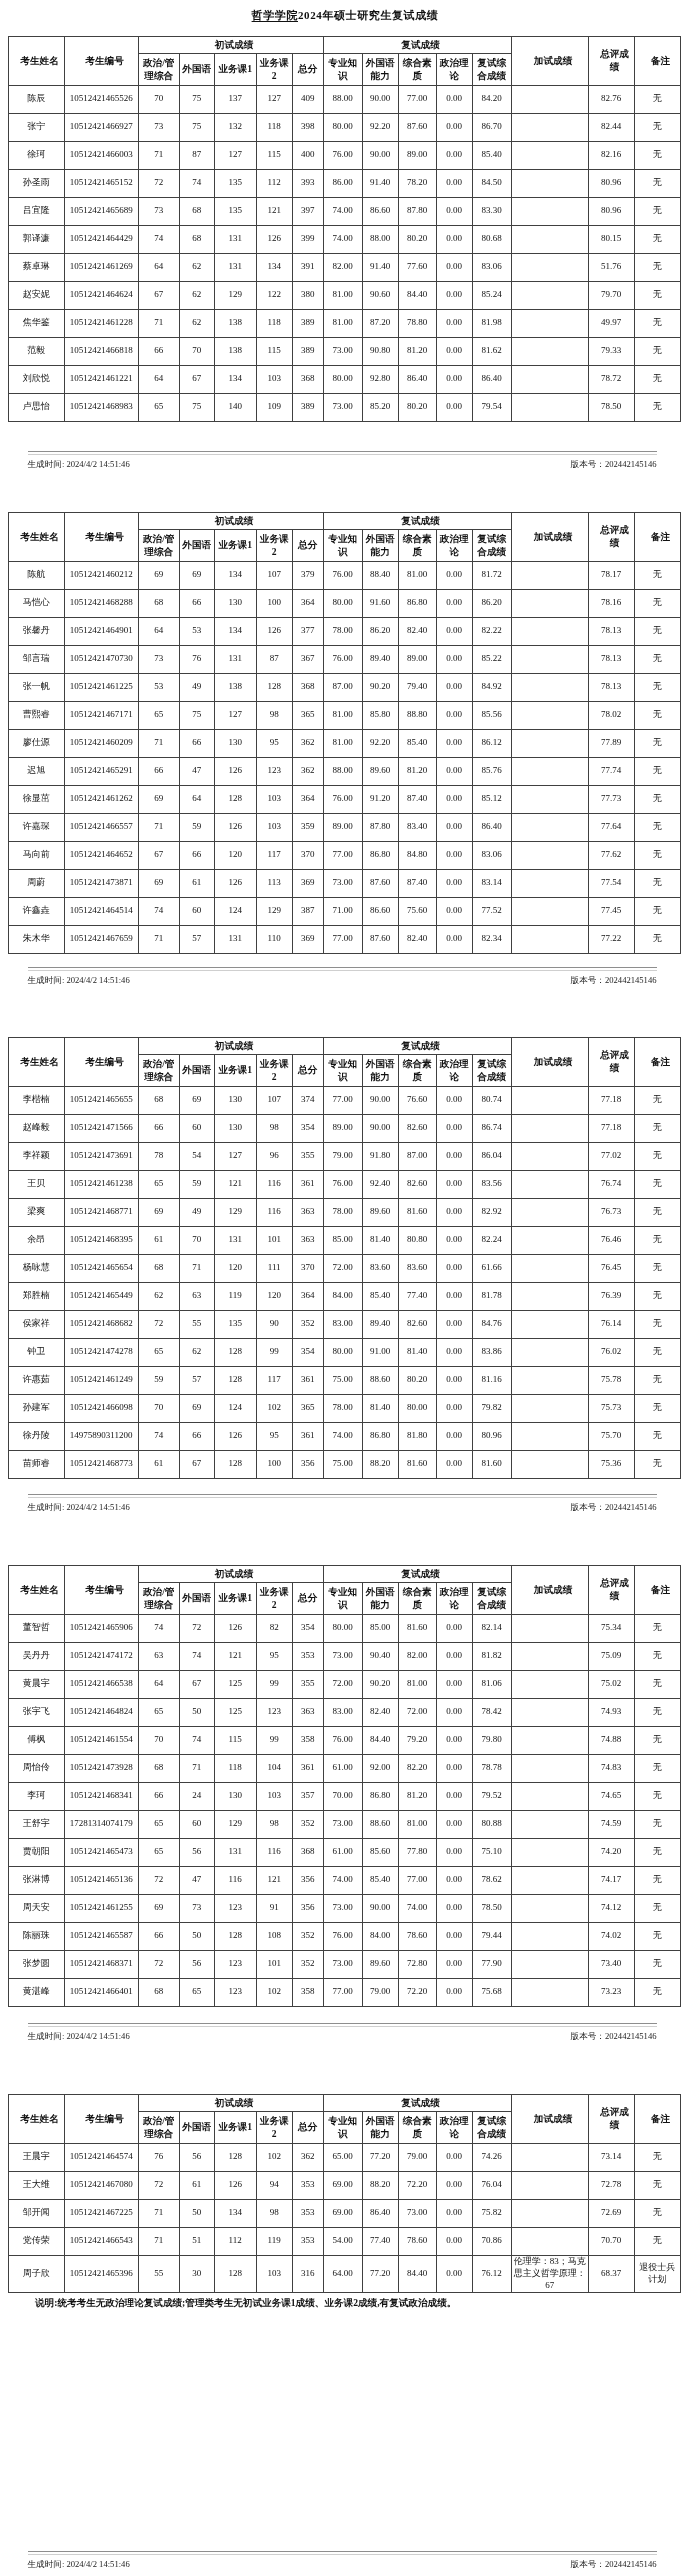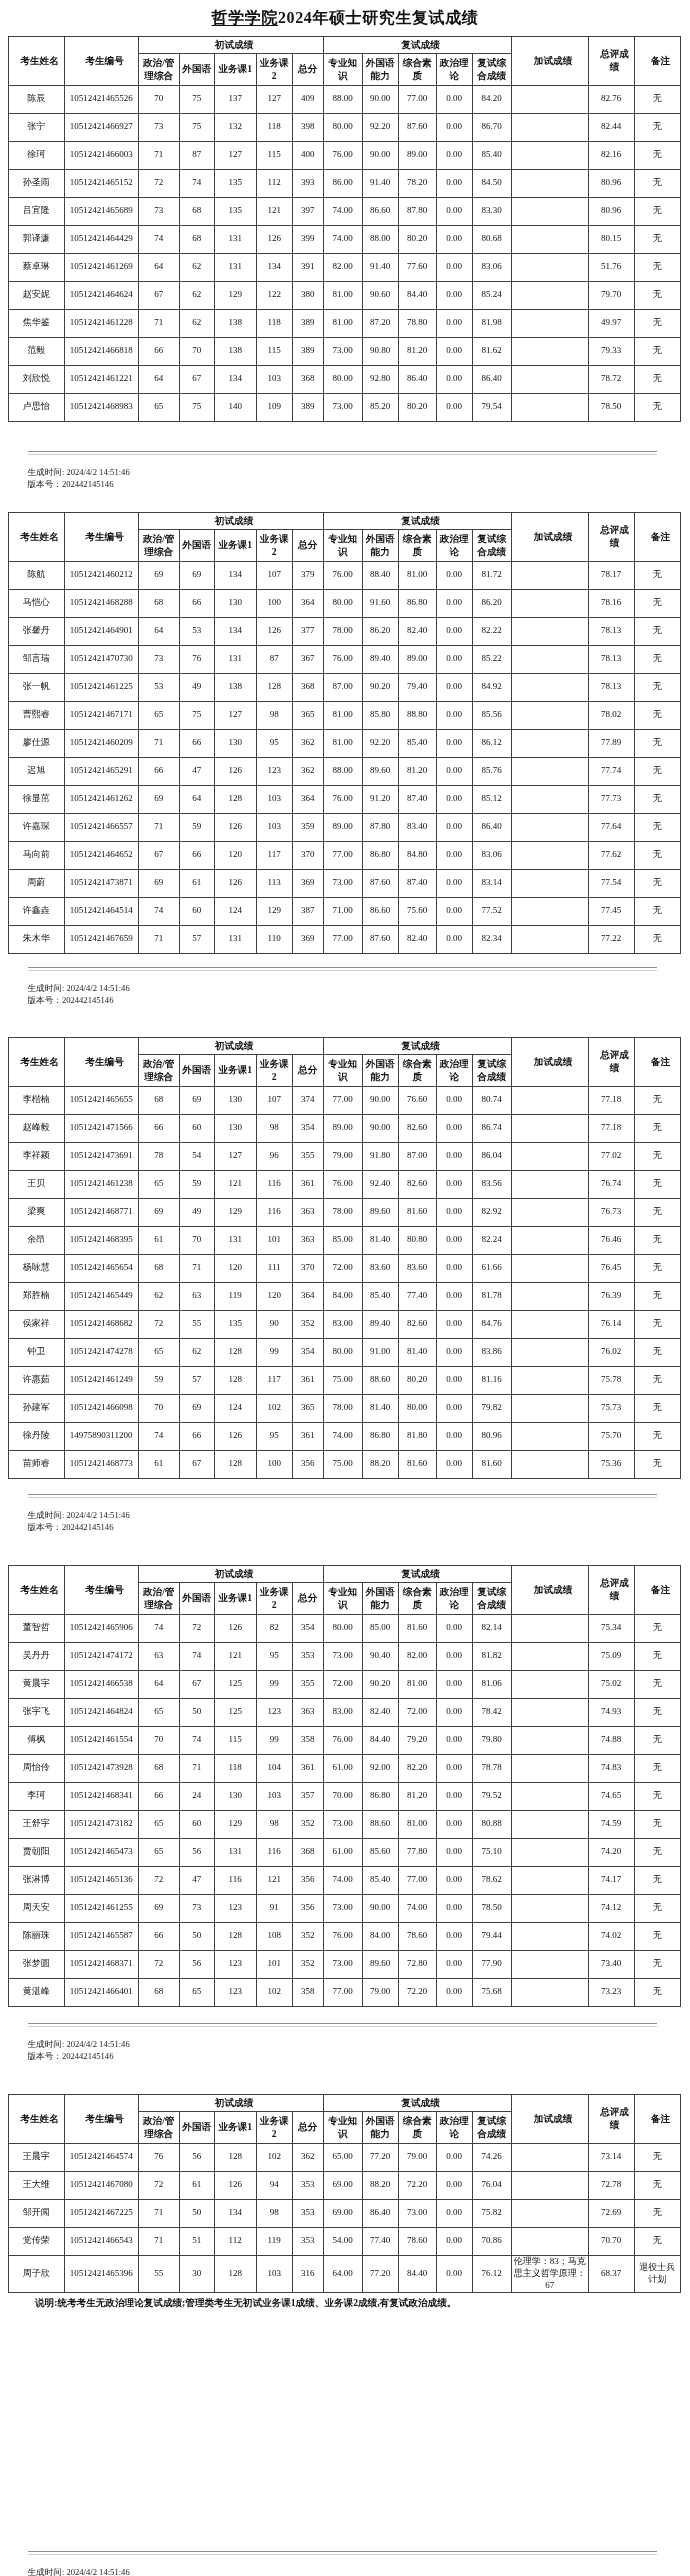--- a/index.html
+++ b/index.html
@@ -1,40 +1,40 @@
 <!DOCTYPE html>
 <html style="font-size:10.2px"><head>
 <meta charset="utf-8">
 <style>
   html,body{margin:0;padding:0;background:#ffffff;}
   #canvas{position:relative;width:690px;height:2576px;background:#ffffff;
           font-family:"Liberation Serif","DejaVu Serif",serif;color:#111;overflow:hidden;}
 
   .doc-title{position:absolute;top:7.7px;left:0;width:690px;text-align:center;
-             font-size:16px;font-weight:bold;letter-spacing:0.6px;}
+             font-size:11px;font-weight:bold;letter-spacing:0.6px;}
   .doc-title .u{text-decoration:underline;text-underline-offset:1.9px;}
 
   table.score{position:absolute;left:7.7px;width:672px;border-collapse:collapse;table-layout:fixed;background:#fff;}
   .score th,.score td{border:0.6px solid #404040;text-align:center;vertical-align:middle;
         font-size:9px;line-height:1.3;padding:0.6px 1.3px;word-break:break-all;}
   .score thead th{font-weight:bold;font-size:9.6px;}
   .score tr.hrow1 th{height:15.3px;padding-left:8px;}
   .score tr.hrow2 th{height:29px;}
   .score tbody tr{height:28px;}
   .score tbody tr:first-child td{border-top:1.9px double #404040;}
 
   .tbl-0{top:36px;}
   .tbl-1{top:512px;}
   .tbl-2{top:1037px;}
   .tbl-3{top:1565px;}
   .tbl-4{top:2094px;}
 
   .pfooter{position:absolute;left:27.5px;width:629px;}
   .pfooter .rule{height:1.9px;border-top:1.3px solid #8e8e8e;border-bottom:0.6px solid #cfcfcf;}
-  .pfooter .frow{display:flex;justify-content:space-between;margin-top:12px;font-size:8.6px;color:#1c1c1c;flex-direction:column;}
+  .pfooter .frow{display:flex;justify-content:space-between;margin-top:4px;font-size:8.6px;color:#1c1c1c;}
   .f0{top:451px;} .f1{top:967px;} .f2{top:1494px;} .f3{top:2023px;} .f4{top:2551px;}
 
   .note{position:absolute;left:35px;top:2297px;width:575px;font-size:9.6px;font-weight:bold;color:#111;}
 </style>
 </head>
 <body>
 
 <div id="canvas">
 
   <div class="doc-title"><span class="u">哲学学院</span><span>2024年硕士研究生复试成绩</span></div>
@@ -1031,21 +1031,21 @@
           <td>86.80</td>
           <td>81.20</td>
           <td>0.00</td>
           <td>79.52</td>
           <td></td>
           <td>74.65</td>
           <td>无</td>
         </tr>
         <tr>
           <td>王舒宇</td>
-          <td>10512421473182</td>
+          <td>17281314074179</td>
           <td>65</td>
           <td>60</td>
           <td>129</td>
           <td>98</td>
           <td>352</td>
           <td>73.00</td>
           <td>88.60</td>
           <td>81.00</td>
           <td>0.00</td>
           <td>80.88</td>

